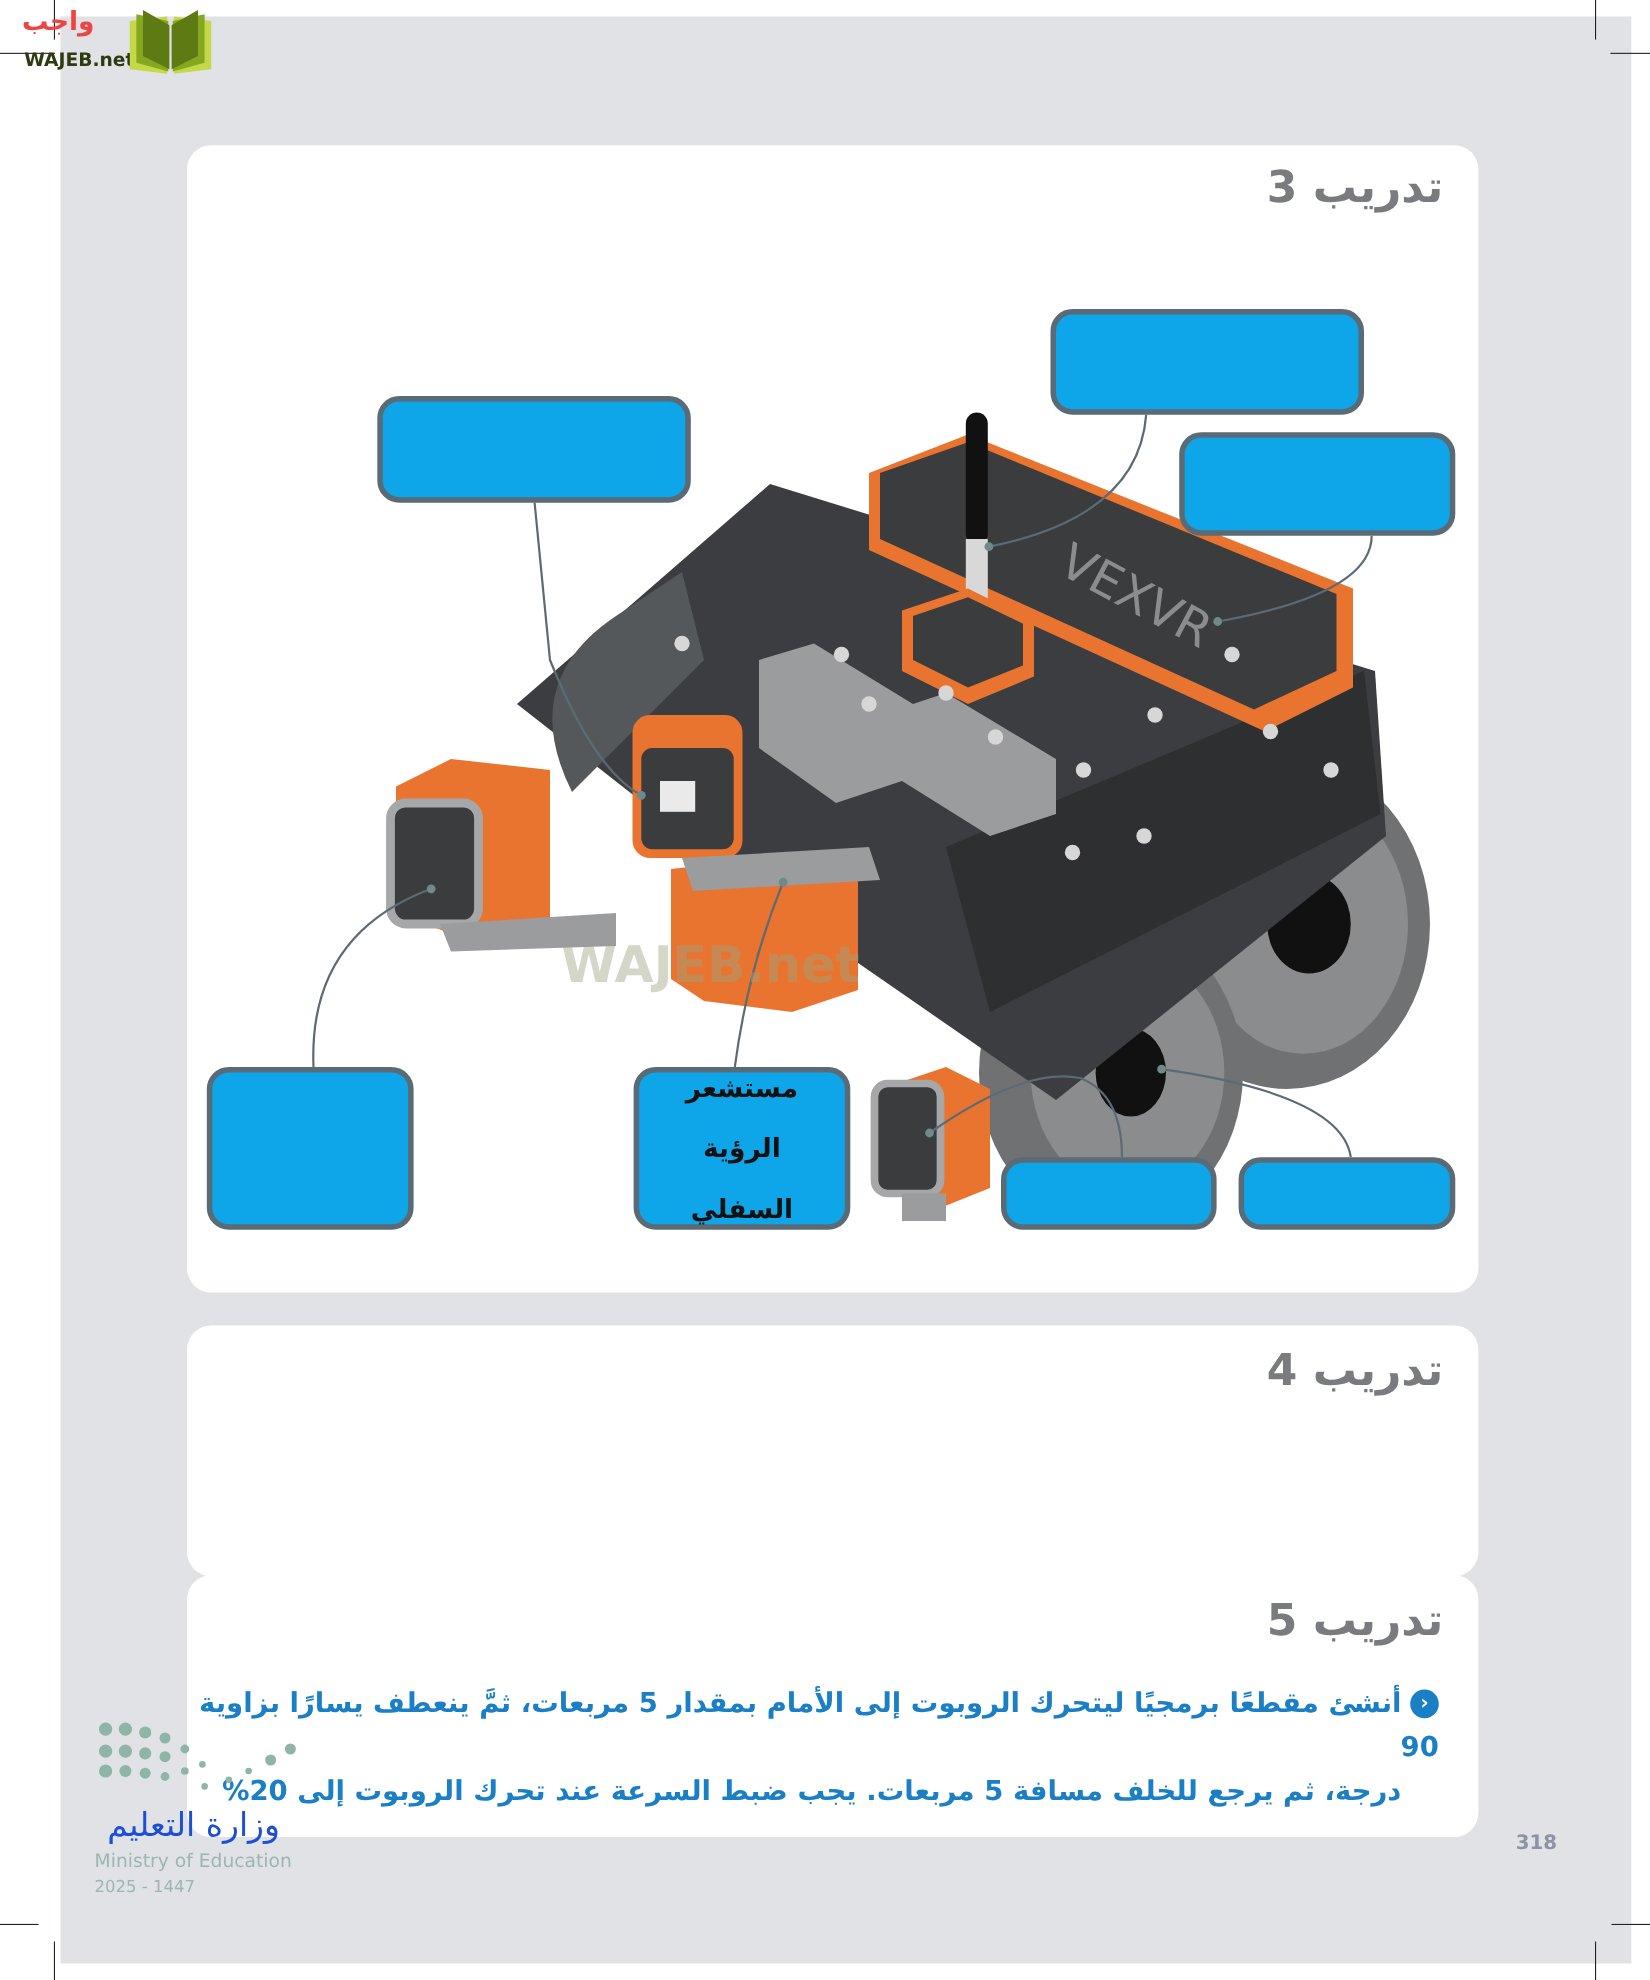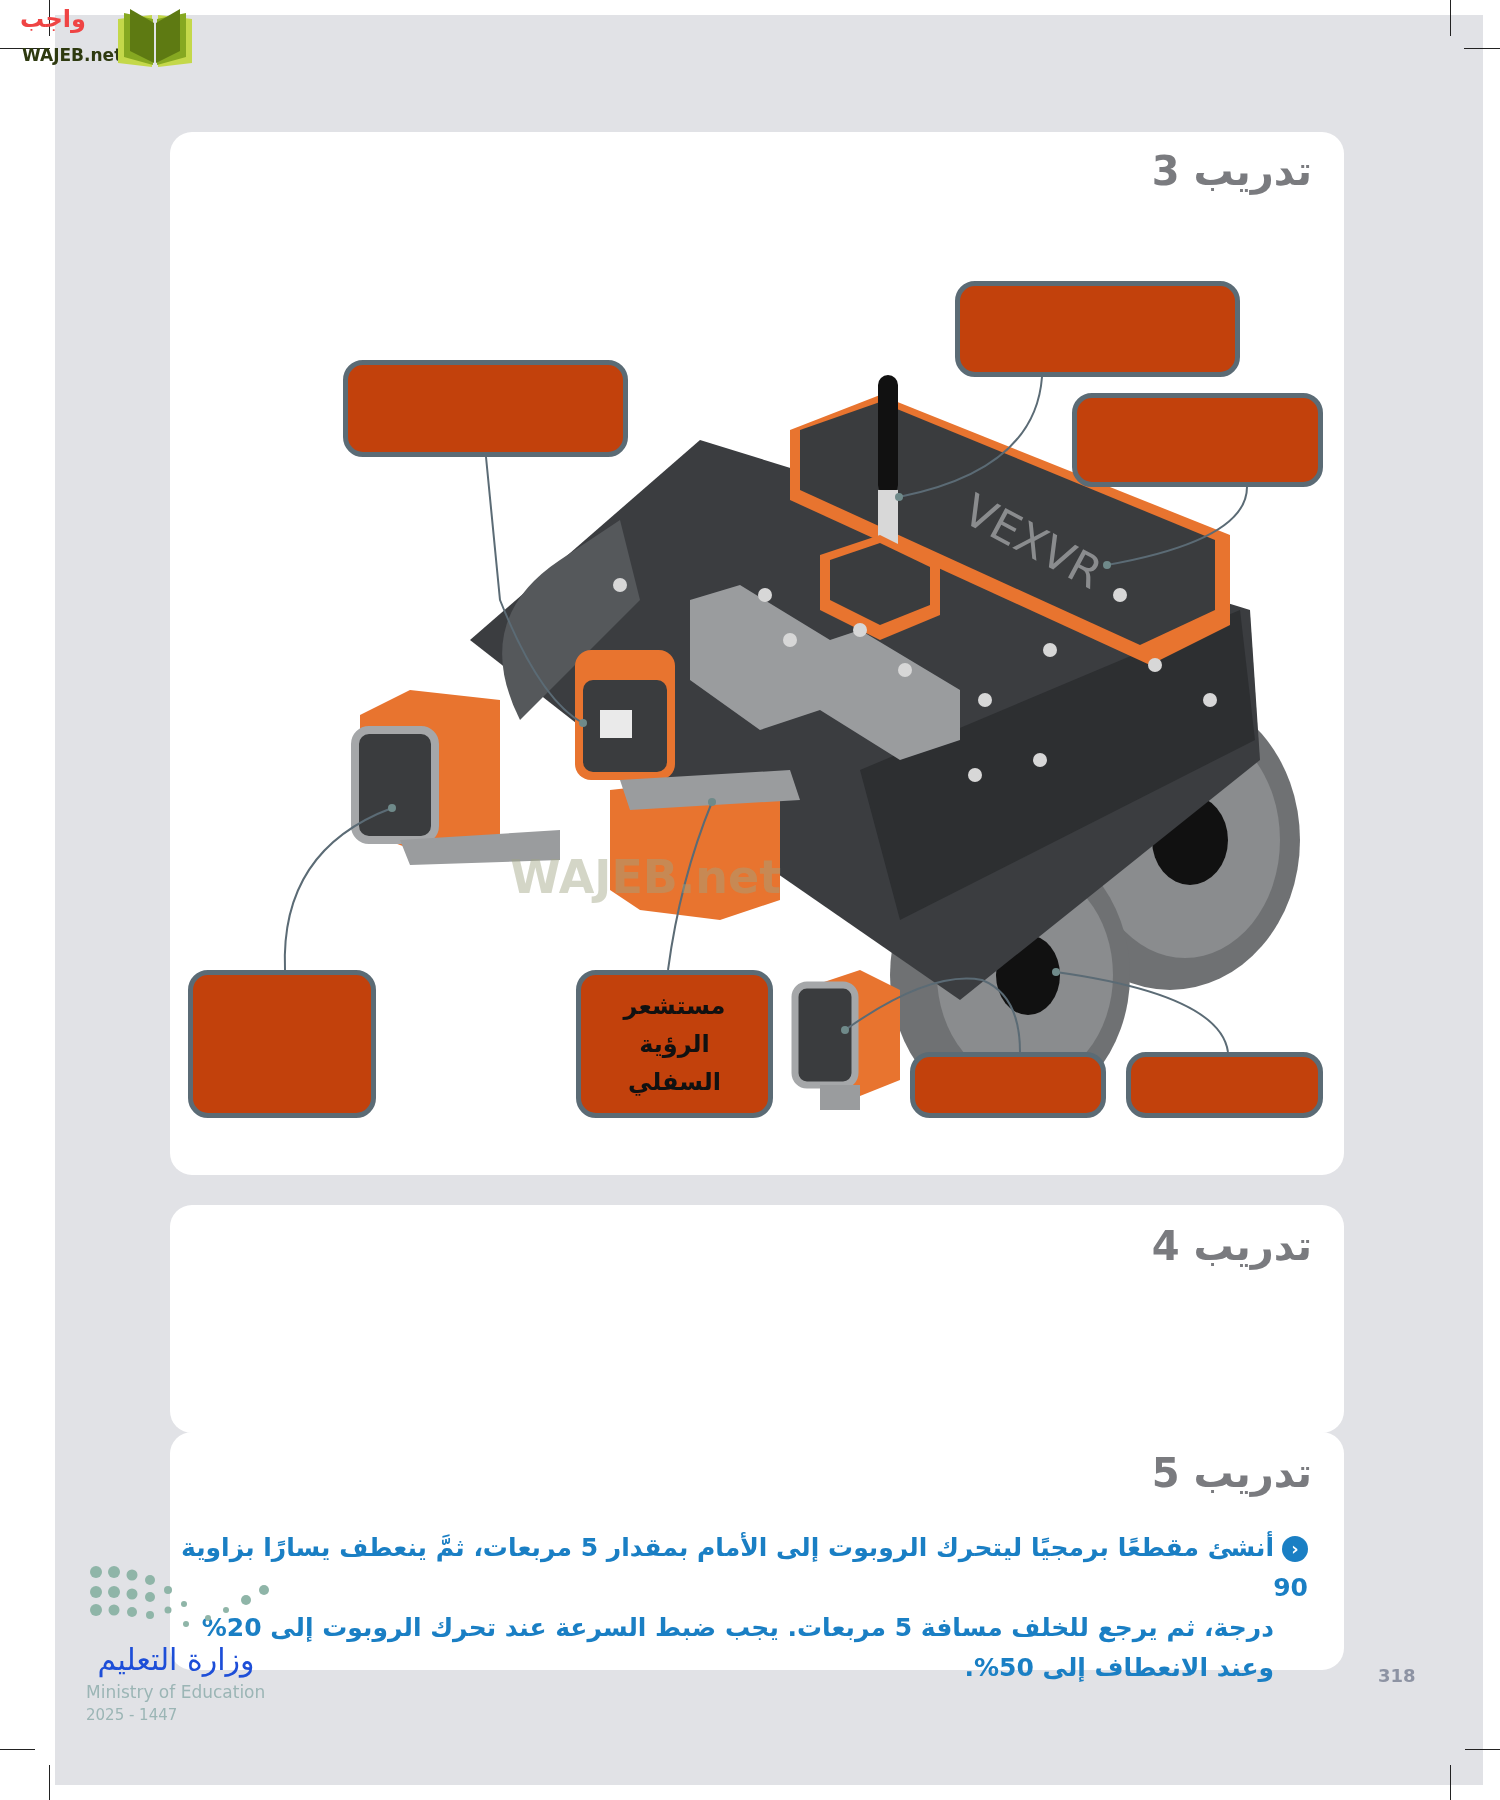--- a/index.html
+++ b/index.html
@@ -7,23 +7,23 @@
          font-family:"DejaVu Sans", sans-serif; }
   .page-bg { position:absolute; left:55px; top:15px; width:1428px; height:1770px; background:#e1e2e6; }
   .crop { position:absolute; background:#222; }
   .card { position:absolute; left:170px; width:1174px; background:#ffffff; border-radius:22px; }
   .card-title { position:absolute; right:32px; font-size:40px; font-weight:bold; color:#7a7b7f; direction:rtl;
                 font-family:"DejaVu Sans", sans-serif; letter-spacing:0;margin-left:48px; }
   .instr { position:absolute; right:28px; direction:rtl; text-align:right; color:#1a7fc4; font-weight:bold;
            font-size:25px; line-height:40px; }
   .bullet { display:inline-block; width:26px; height:26px; border-radius:50%; background:#1a7fc4; color:#fff;
             font-size:18px; line-height:26px; text-align:center; vertical-align:middle; margin-left:8px; }
-  .label-box { position:absolute; background:#c2410c; border:5px solid #5b6b75; border-radius:20px; box-sizing:border-box;
+  .label-box { position:absolute; background:#0ea5e9; border:5px solid #5b6b75; border-radius:20px; box-sizing:border-box;
                display:flex; align-items:center; justify-content:center; direction:rtl; text-align:center;
-               font-size:24px; font-weight:bold; color:#111; line-height:38px; }
+               font-size:24px; font-weight:bold; color:#111; line-height:55px; }
   .diagram-svg { position:absolute; left:0; top:0; }
   .logo { position:absolute; left:10px; top:5px; width:180px; height:65px; }
   .logo-ar { position:absolute; left:10px; top:0px; font-size:24px; font-weight:bold; color:#ef4444; direction:rtl; }
   .logo-en { position:absolute; left:12px; top:40px; font-size:17px; font-weight:bold; color:#2e3a10; }
   .page-num { position:absolute; left:1378px; top:1665px; font-size:18px; font-weight:bold; color:#8d93a3; }
   .moe { position:absolute; left:86px; top:1560px; width:220px; }
   .moe-ar { position:absolute; left:0; top:82px; font-size:30px; color:#1d4ed8; direction:rtl; width:180px; text-align:center; }
   .moe-en { position:absolute; left:0; top:122px; font-size:17px; color:#9bb5b5; }
   .moe-yr { position:absolute; left:0; top:146px; font-size:15px; color:#9bb5b5; }
   .watermark { position:absolute; left:510px; top:850px; font-size:46px; font-weight:bold; color:rgba(160,165,130,0.45); }
@@ -148,21 +148,20 @@
 
 <div class="card" style="top:1205px;height:228px;">
   <div class="card-title" style="top:18px;">تدريب 4</div>
 </div>
 
 <div class="card" style="top:1432px;height:238px;">
   <div class="card-title" style="top:18px;">تدريب 5</div>
   <div class="instr" style="top:96px;right:36px;width:1130px;">
     <div><span class="bullet">‹</span><span>أنشئ مقطعًا برمجيًا ليتحرك الروبوت إلى الأمام بمقدار 5 مربعات، ثمَّ ينعطف يسارًا بزاوية 90</span></div>
     <div style="padding-right:34px;">درجة، ثم يرجع للخلف مسافة 5 مربعات. يجب ضبط السرعة عند تحرك الروبوت إلى 20%</div>
-    <div style="padding-right:34px;">وعند الانعطاف إلى 50%.</div>
   </div>
 </div>
 
 <div class="moe">
   <svg width="200" height="80" viewBox="0 0 200 80">
     <g fill="#8fb5a8">
       <circle cx="10" cy="12" r="6"></circle>
         <circle cx="28" cy="12" r="6"></circle>
         <circle cx="46" cy="15" r="5.5"></circle>
         <circle cx="64" cy="20" r="5"></circle>

